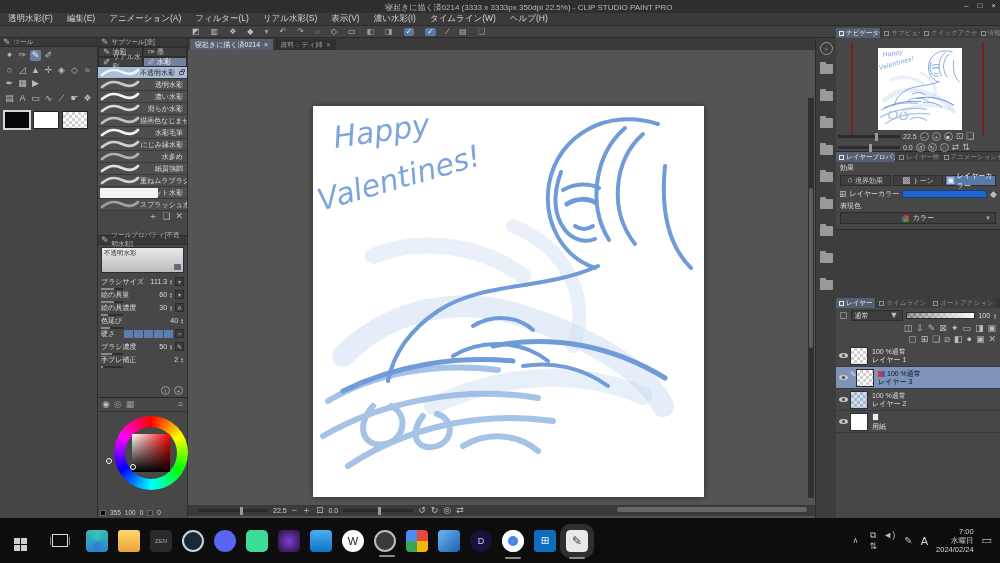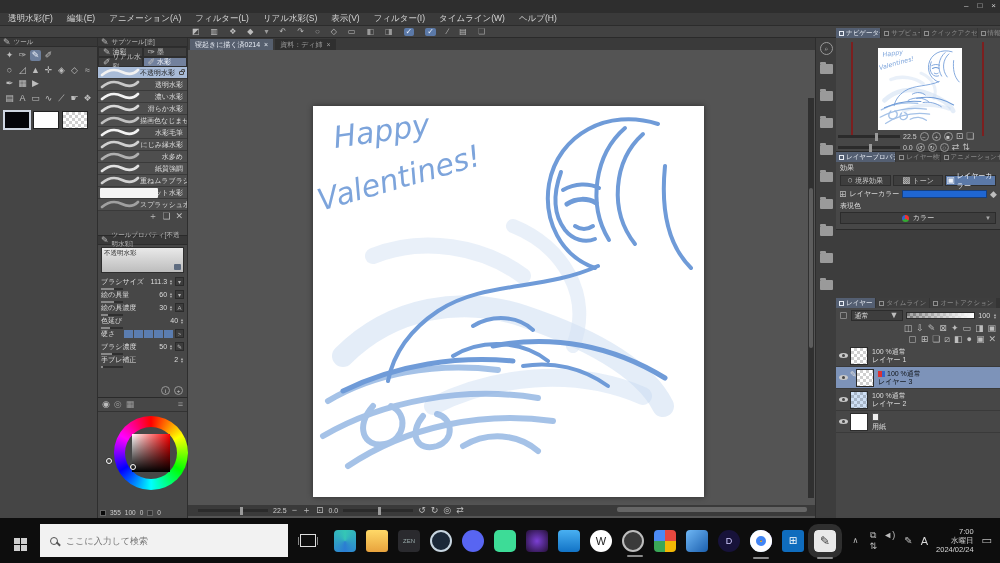--- a/index.html
+++ b/index.html
@@ -135,35 +135,36 @@
   .run:after{content:'';position:absolute;left:3px;bottom:-7px;width:16px;height:2px;background:#8a8a8a;border-radius:1px}
   .activeapp{outline:6px solid #2f2f2f}
   .tray{position:absolute;right:0;top:0;height:45px;display:flex;align-items:center;gap:8px;color:#d8d8d8;padding-right:8px}
   .clock{text-align:right;font-size:7.5px;line-height:9px}
   svg text{font-family:"DejaVu Sans","Liberation Sans",sans-serif}
 </style>
 </head>
 <body>
 
 <div class="abs" id="titlebar">
+  <span class="t">寝起きに描く済0214 (3333 x 3333px 350dpi 22.5%) - CLIP STUDIO PAINT PRO</span>
   <span id="wctrls">
     <span>–</span>
     <span>□</span>
     <span>×</span>
   </span>
 </div>
 
 <div class="abs" id="menubar">
   <span>透明水彩(F)</span>
   <span>編集(E)</span>
   <span>アニメーション(A)</span>
   <span>フィルター(L)</span>
   <span>リアル水彩(S)</span>
   <span>表示(V)</span>
-  <span>フィルター(I)</span>
+  <span>濃い水彩(I)</span>
   <span>タイムライン(W)</span>
   <span>ヘルプ(H)</span>
 </div>
 
 <div class="abs" id="commandbar">
   <span class="ico">◩</span>
   <span class="ico">▥</span>
   <span class="ico">❖</span>
   <span class="ico">◆</span>
   <span class="ico dim">▾</span>
@@ -684,24 +685,20 @@
   </div>
 </div>
 
 <div class="abs" id="taskbar">
   <div id="startbtn"><span class="winlogo">
         <b></b>
         <b></b>
         <b></b>
         <b></b>
       </span></div>
-  <div id="searchbox">
-    <span class="mag"></span>
-    <input placeholder="ここに入力して検索" style="">
-  </div>
   <span class="tvico"></span>
   <div class="tb-icons">
     <span class="app" style="background:conic-gradient(#35c7b5,#2b7cd3,#35c7b5)"></span>
     <span class="app" style="background:linear-gradient(180deg,#ffd968,#e8a33d);border-radius:3px"></span>
     <span class="app" style="background:#2a2a2e;color:#9aa;font-size:6px;text-align:center;line-height:22px">ZEN</span>
     <span class="app" style="background:#1b2838;border:2px solid #c7d5e0;border-radius:50%"></span>
     <span class="app" style="background:#5865f2;border-radius:50%"></span>
     <span class="app" style="background:#3ddc97;border-radius:5px"></span>
     <span class="app" style="background:radial-gradient(circle,#7b3fd4,#241036)"></span>
     <span class="app" style="background:linear-gradient(180deg,#49b0f2,#1273c6)"></span>

